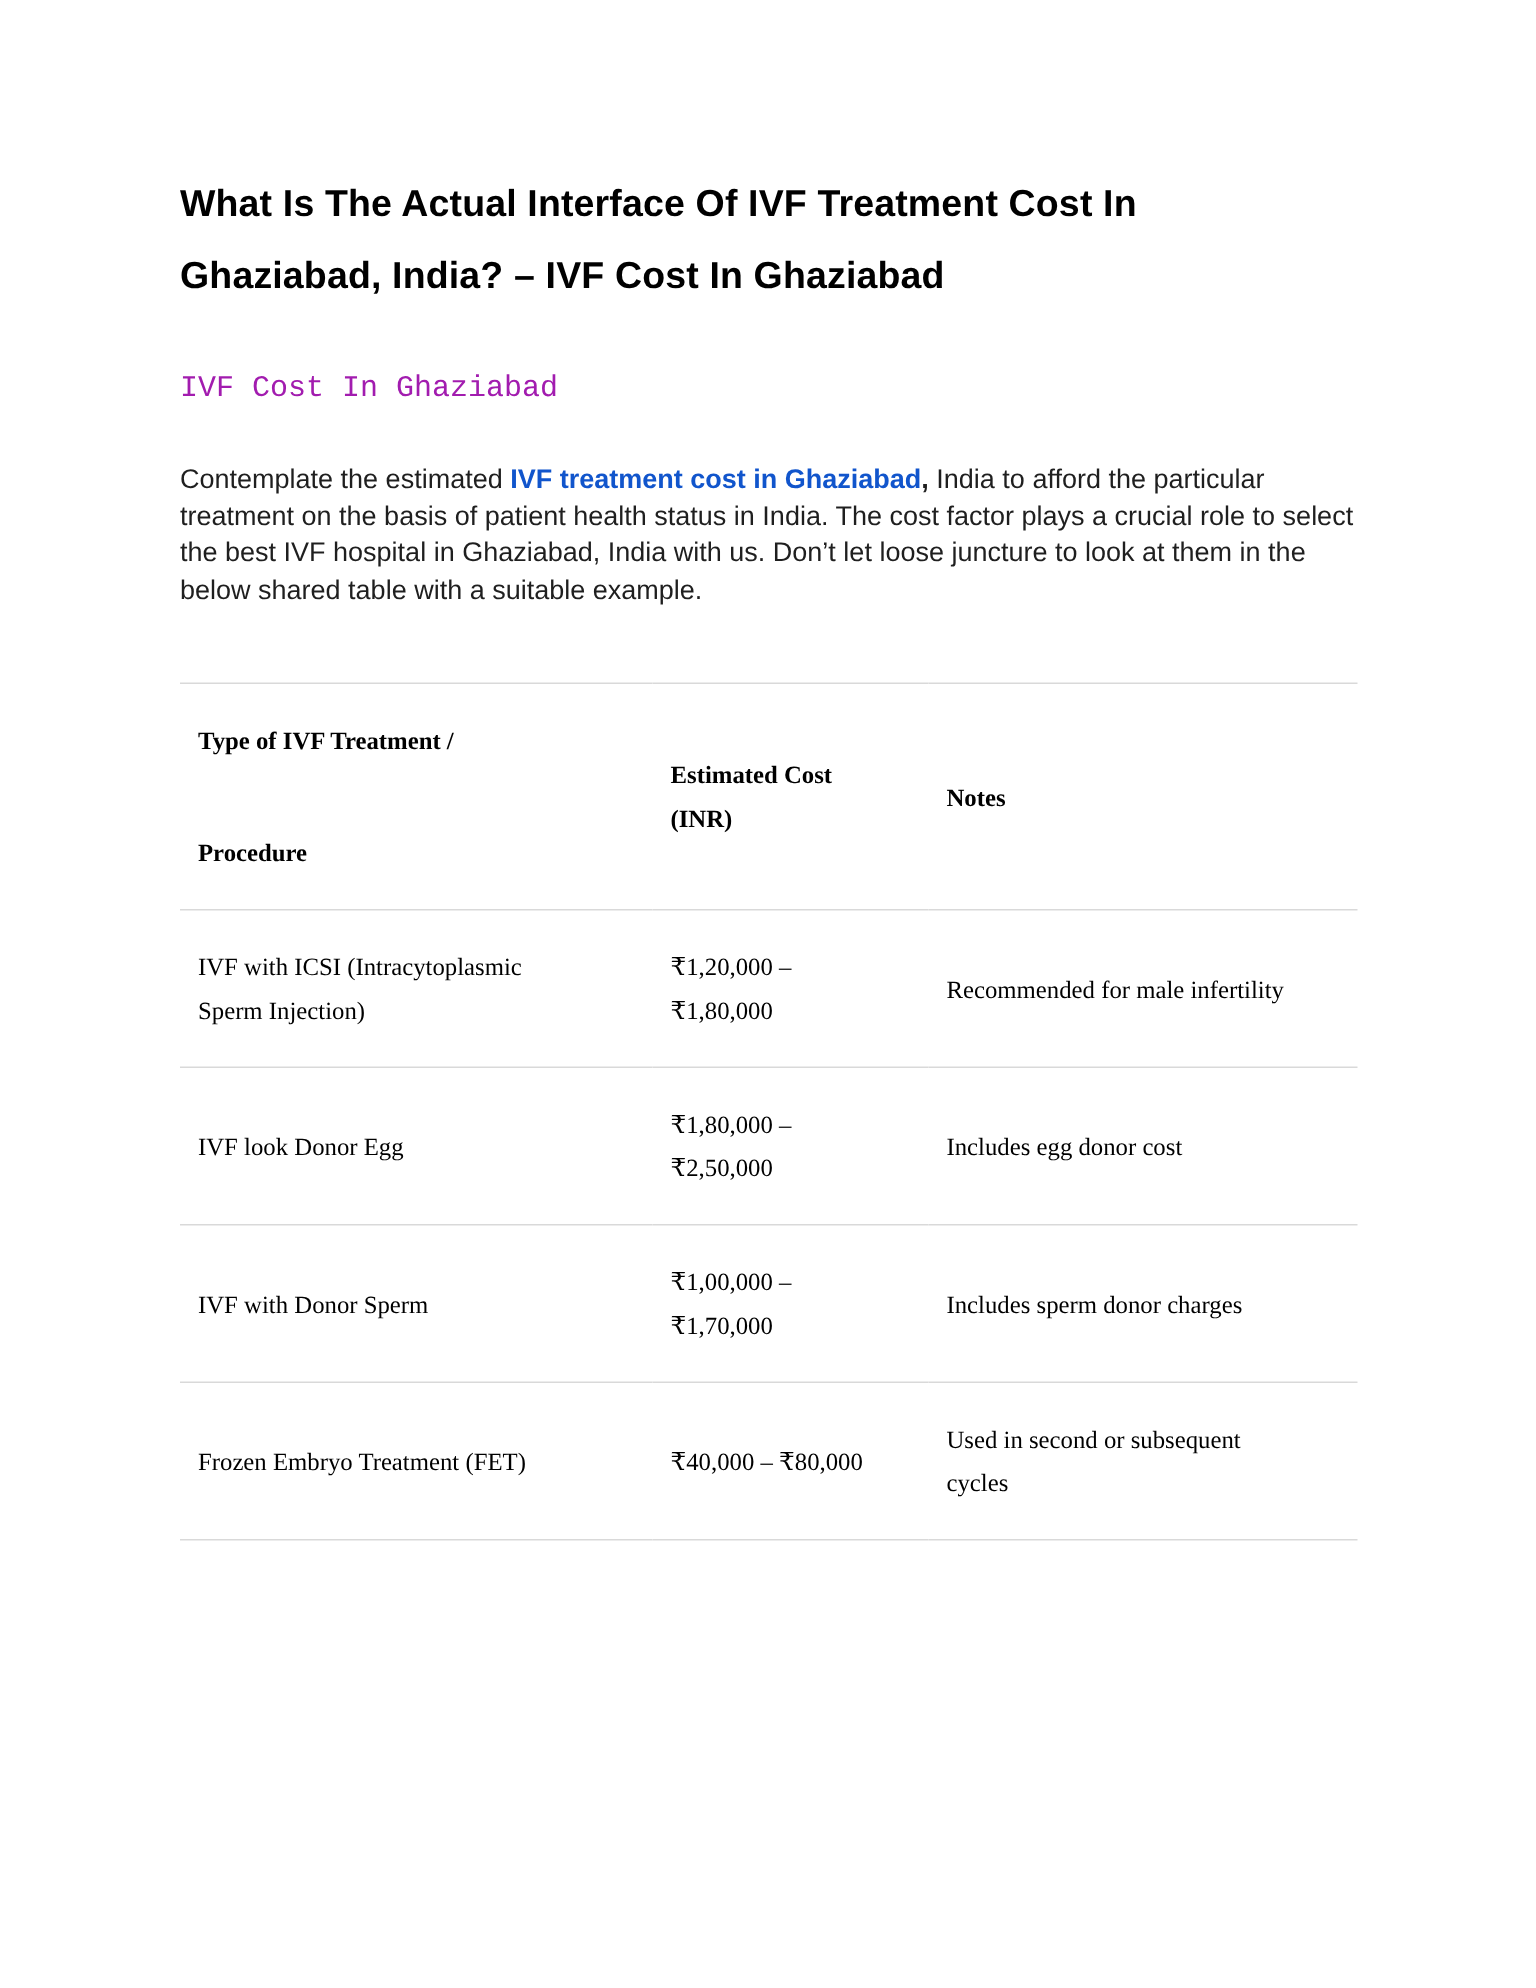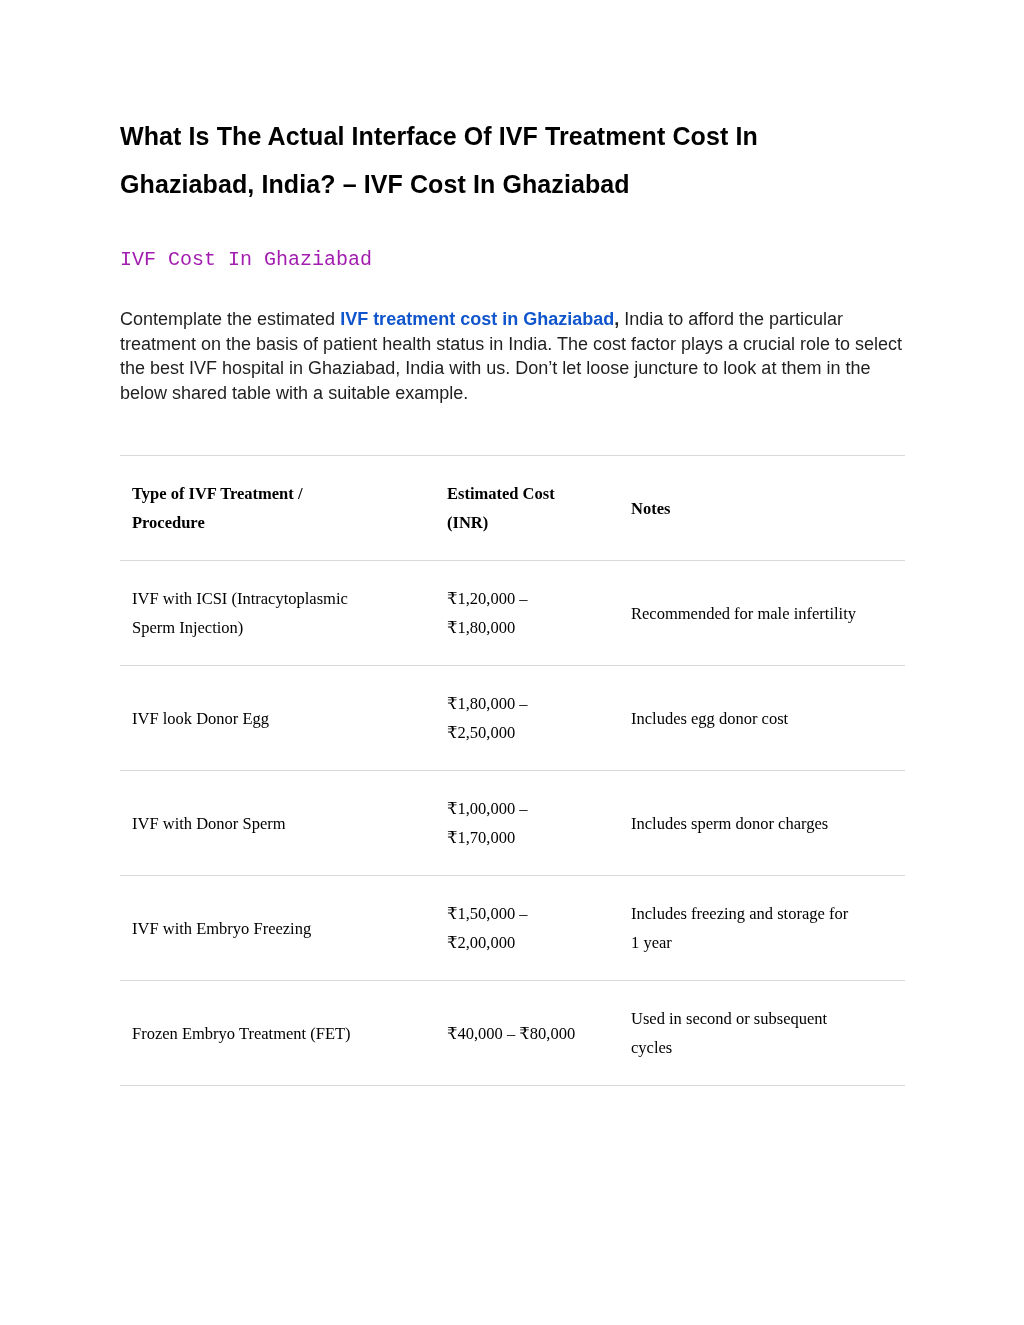--- a/index.html
+++ b/index.html
@@ -70,21 +70,21 @@
   table.cost-table td {
     vertical-align: middle;
     text-align: left;
     font-weight: 400;
     padding: 23px 12px;
     line-height: 29px;
   }
   table.cost-table th { font-weight: 700; }
   table.cost-table .cell-treatment { padding-right: 45px; }
   table.cost-table .cell-notes { padding-right: 46px; }
-  th .hdr-gap { }
+  th .hdr-gap { margin-top: 46px; }
 </style>
 </head>
 <body>
 
 <div class="page">
 
   <h1 class="doc-title">What Is The Actual Interface Of IVF Treatment Cost In Ghaziabad, India? – IVF Cost In Ghaziabad</h1>
 
   <h2 class="doc-subtitle">IVF Cost In Ghaziabad</h2>
 
@@ -127,28 +127,20 @@
         <td class="cell-notes">Includes egg donor cost</td>
       </tr>
       <tr>
         <td class="cell-treatment">IVF with Donor Sperm</td>
         <td>
           <div>₹1,00,000 –</div>
           <div>₹1,70,000</div>
         </td>
         <td class="cell-notes">Includes sperm donor charges</td>
       </tr>
-      <tr>
-        <td class="cell-treatment">IVF with Embryo Freezing</td>
-        <td>
-          <div>₹1,50,000 –</div>
-          <div>₹2,00,000</div>
-        </td>
-        <td class="cell-notes">Includes freezing and storage for 1 year</td>
-      </tr>
       <tr class="last-row">
         <td class="cell-treatment">Frozen Embryo Treatment (FET)</td>
         <td>
           <div>₹40,000 – ₹80,000</div>
           <div></div>
         </td>
         <td class="cell-notes">Used in second or subsequent cycles</td>
       </tr>
     </tbody>
   </table>

